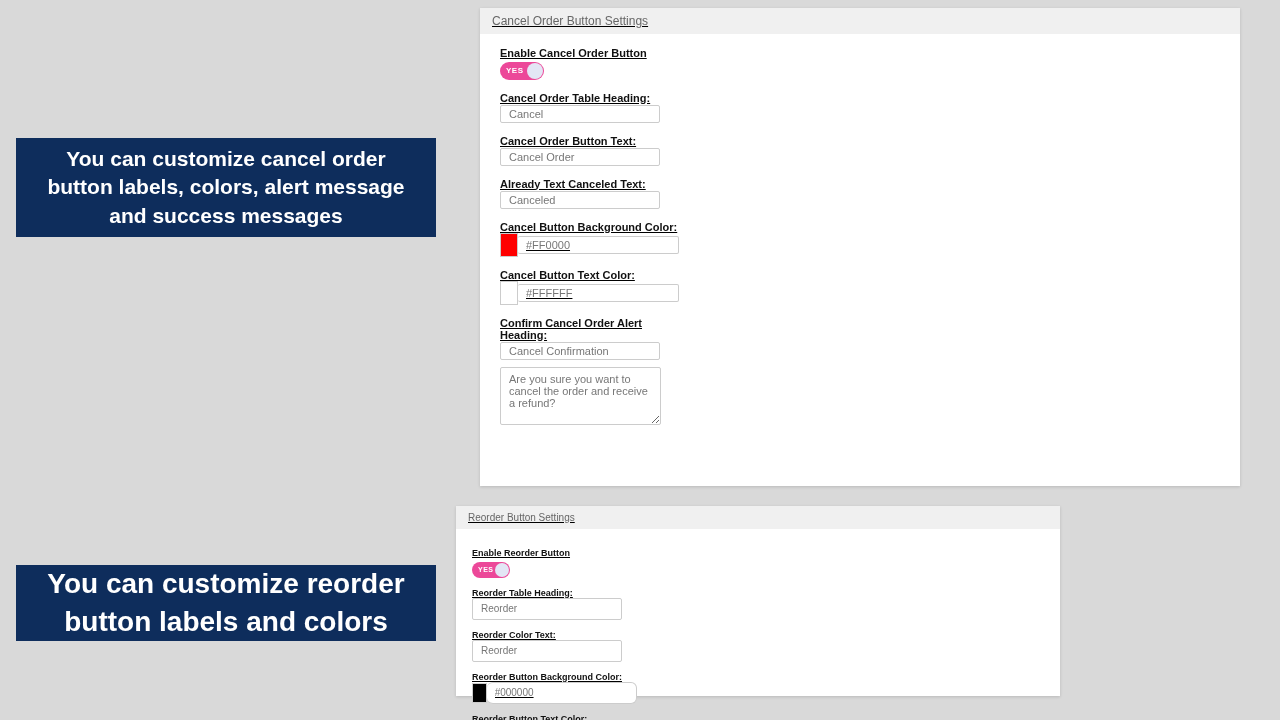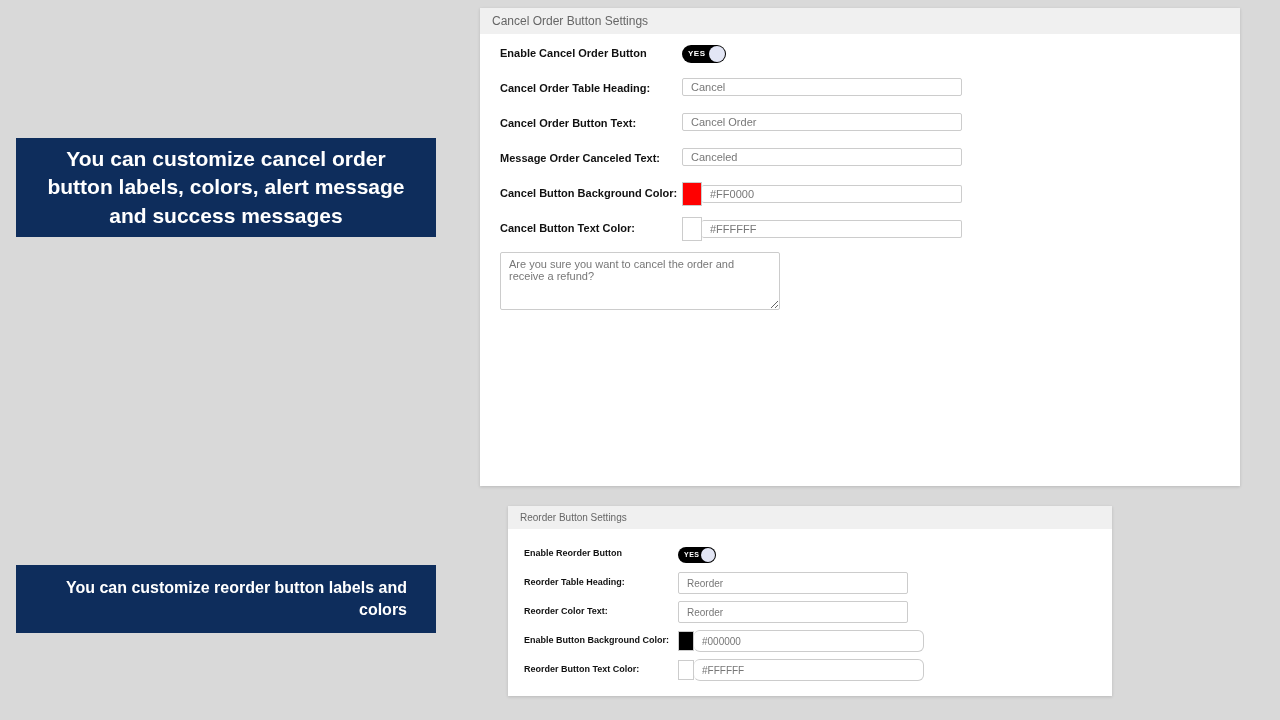--- a/index.html
+++ b/index.html
@@ -17,42 +17,43 @@
     color: #fff;
     text-align: center;
     font-weight: 600;
     display: flex;
     align-items: center;
     justify-content: center;
     padding: 10px 29px;
     line-height: 1.35;
   }
   .callout-1 { left: 16px; top: 138px; width: 420px; height: 99px; font-size: 21px; }
-  .callout-2 { left: 16px; top: 565px; width: 420px; height: 68px; font-size: 16px; text-align: right; }
+  .callout-2 { left: 16px; top: 565px; width: 420px; height: 76px; font-size: 28px; }
 
   .panel {
     position: absolute;
     background: #fff;
     box-shadow: 0 1px 3px rgba(0,0,0,.15);
+    text-decoration: underline;
   }
   .panel-cancel { left: 480px; top: 8px; width: 760px; height: 478px; }
-  .panel-reorder { left: 508px; top: 506px; width: 604px; height: 190px; }
+  .panel-reorder { left: 456px; top: 506px; width: 604px; height: 190px; }
 
   .panel-header {
     background: #f0f0f0;
     color: #666;
     padding: 6px 12px;
   }
   .panel-cancel .panel-header { font-size: 12px; }
   .panel-reorder .panel-header { font-size: 10px; }
 
   .panel-body { padding: 8px 20px; }
   .panel-reorder .panel-body { padding: 14px 16px; }
 
-  .row { display: flex; align-items: flex-start; }
+  .row { display: flex; align-items: flex-start; flex-direction: column; }
   .panel-cancel .row { margin-bottom: 7px; min-height: 28px; }
   .panel-reorder .row { margin-bottom: 5px; min-height: 24px; }
 
   .lbl {
     font-weight: 700;
     color: #111;
     flex: 0 0 auto;
     padding-top: 5px;
   }
   .panel-cancel .lbl { width: 182px; font-size: 11px; }
@@ -87,21 +88,21 @@
     margin-right: 0;
   }
   .panel-reorder .swatch { width: 16px; height: 20px; }
   .color-input { border-left: none !important; }
   .panel-cancel .color-input { max-width: 260px; }
   .panel-reorder .color-input { max-width: 214px; border-radius: 6px; }
 
   .toggle {
     display: inline-flex;
     align-items: center;
-    background: #000000;
+    background: #ec4899;
     border-radius: 14px;
     height: 18px;
     width: 44px;
     position: relative;
     padding-left: 6px;
   }
   .toggle-text { color:#fff; font-size: 8px; font-weight: 700; letter-spacing: .5px; }
   .toggle-knob {
     position: absolute;
     right: 1px; top: 1px;
@@ -145,21 +146,21 @@
     </div>
 
     <div class="row">
       <div class="lbl">Cancel Order Button Text:</div>
       <div class="ctrl">
         <input type="text" value="Cancel Order" style="">
       </div>
     </div>
 
     <div class="row">
-      <div class="lbl">Message Order Canceled Text:</div>
+      <div class="lbl">Already Text Canceled Text:</div>
       <div class="ctrl">
         <input type="text" value="Canceled" style="">
       </div>
     </div>
 
     <div class="row">
       <div class="lbl">Cancel Button Background Color:</div>
       <div class="ctrl color-field">
         <div class="swatch swatch-red"></div>
         <input type="text" class="color-input" value="#FF0000" style="">
@@ -167,20 +168,26 @@
     </div>
 
     <div class="row">
       <div class="lbl">Cancel Button Text Color:</div>
       <div class="ctrl color-field">
         <div class="swatch swatch-white"></div>
         <input type="text" class="color-input" value="#FFFFFF" style="">
       </div>
     </div>
 
+    <div class="row">
+      <div class="lbl">Confirm Cancel Order Alert Heading:</div>
+      <div class="ctrl">
+        <input type="text" value="Cancel Confirmation" style="">
+      </div>
+    </div>
 
     <div class="row">
       <div class="ctrl">
         <textarea style="">Are you sure you want to cancel the order and receive a refund?</textarea>
       </div>
     </div>
 
 
 
   </div>
@@ -208,21 +215,21 @@
     </div>
 
     <div class="row">
       <div class="lbl">Reorder Color Text:</div>
       <div class="ctrl">
         <input type="text" value="Reorder" style="">
       </div>
     </div>
 
     <div class="row">
-      <div class="lbl">Enable Button Background Color:</div>
+      <div class="lbl">Reorder Button Background Color:</div>
       <div class="ctrl color-field">
         <div class="swatch swatch-black"></div>
         <input type="text" class="color-input" value="#000000" style="">
       </div>
     </div>
 
     <div class="row">
       <div class="lbl">Reorder Button Text Color:</div>
       <div class="ctrl color-field">
         <div class="swatch swatch-white"></div>

